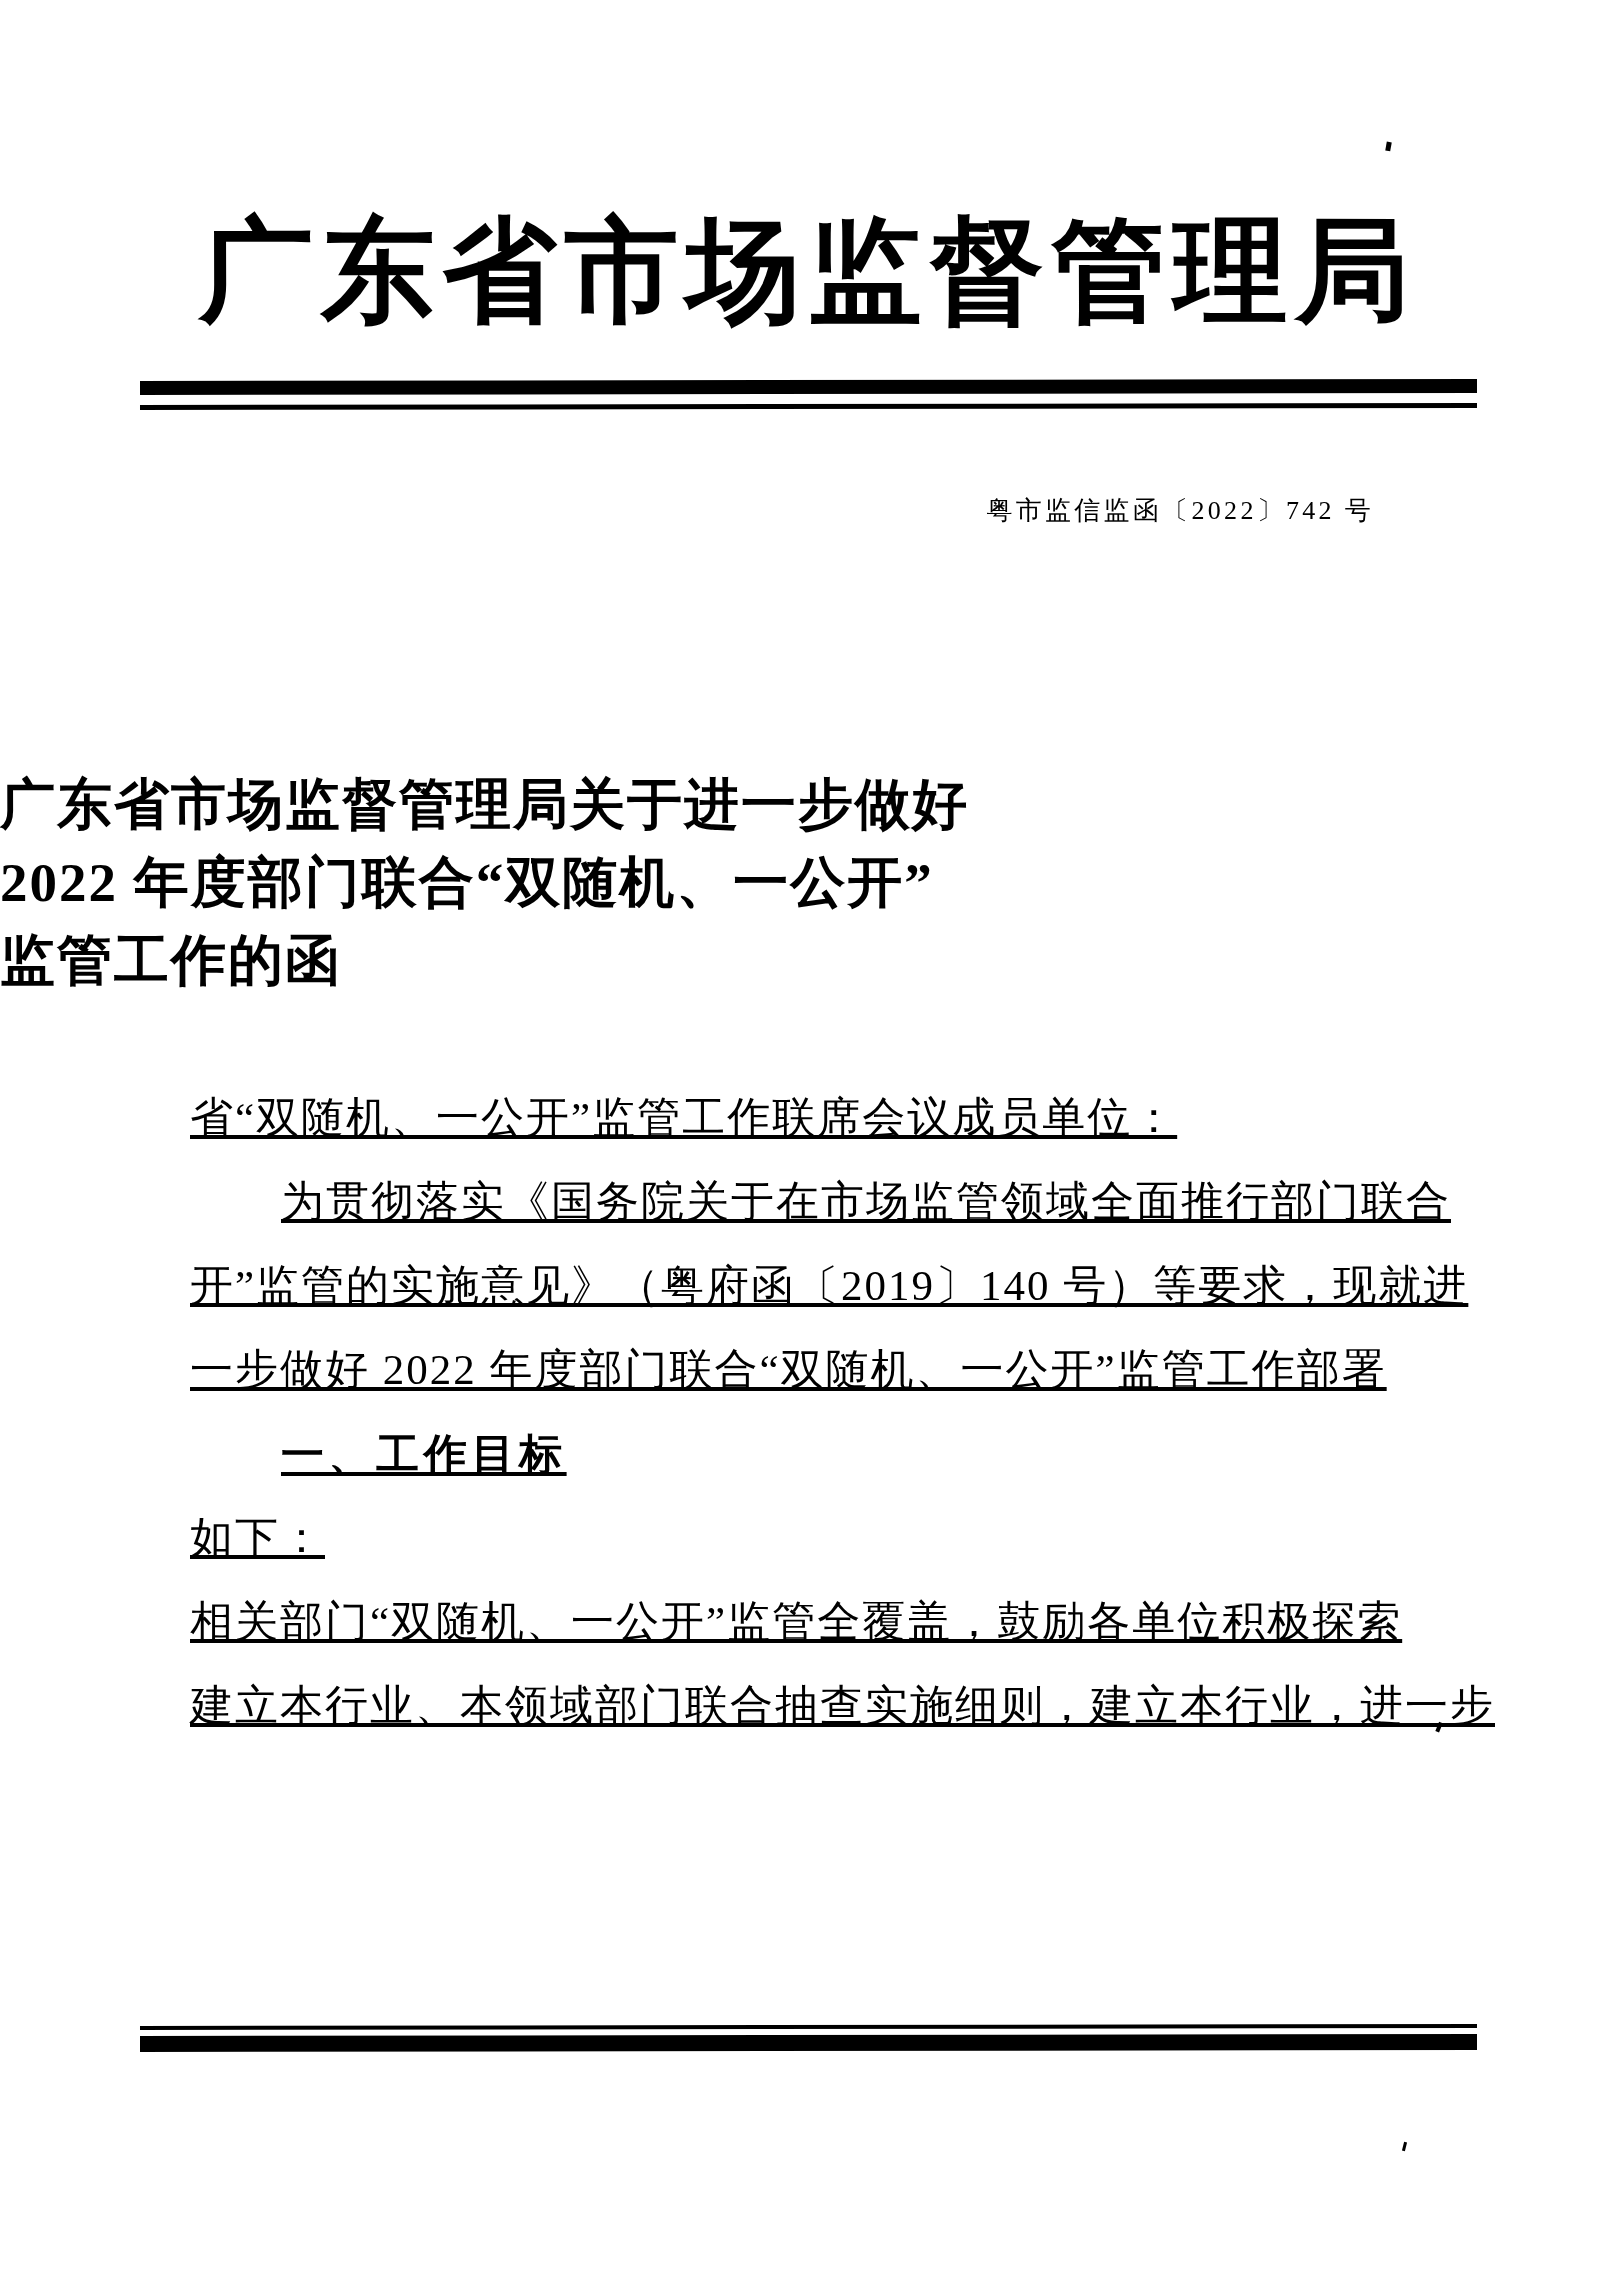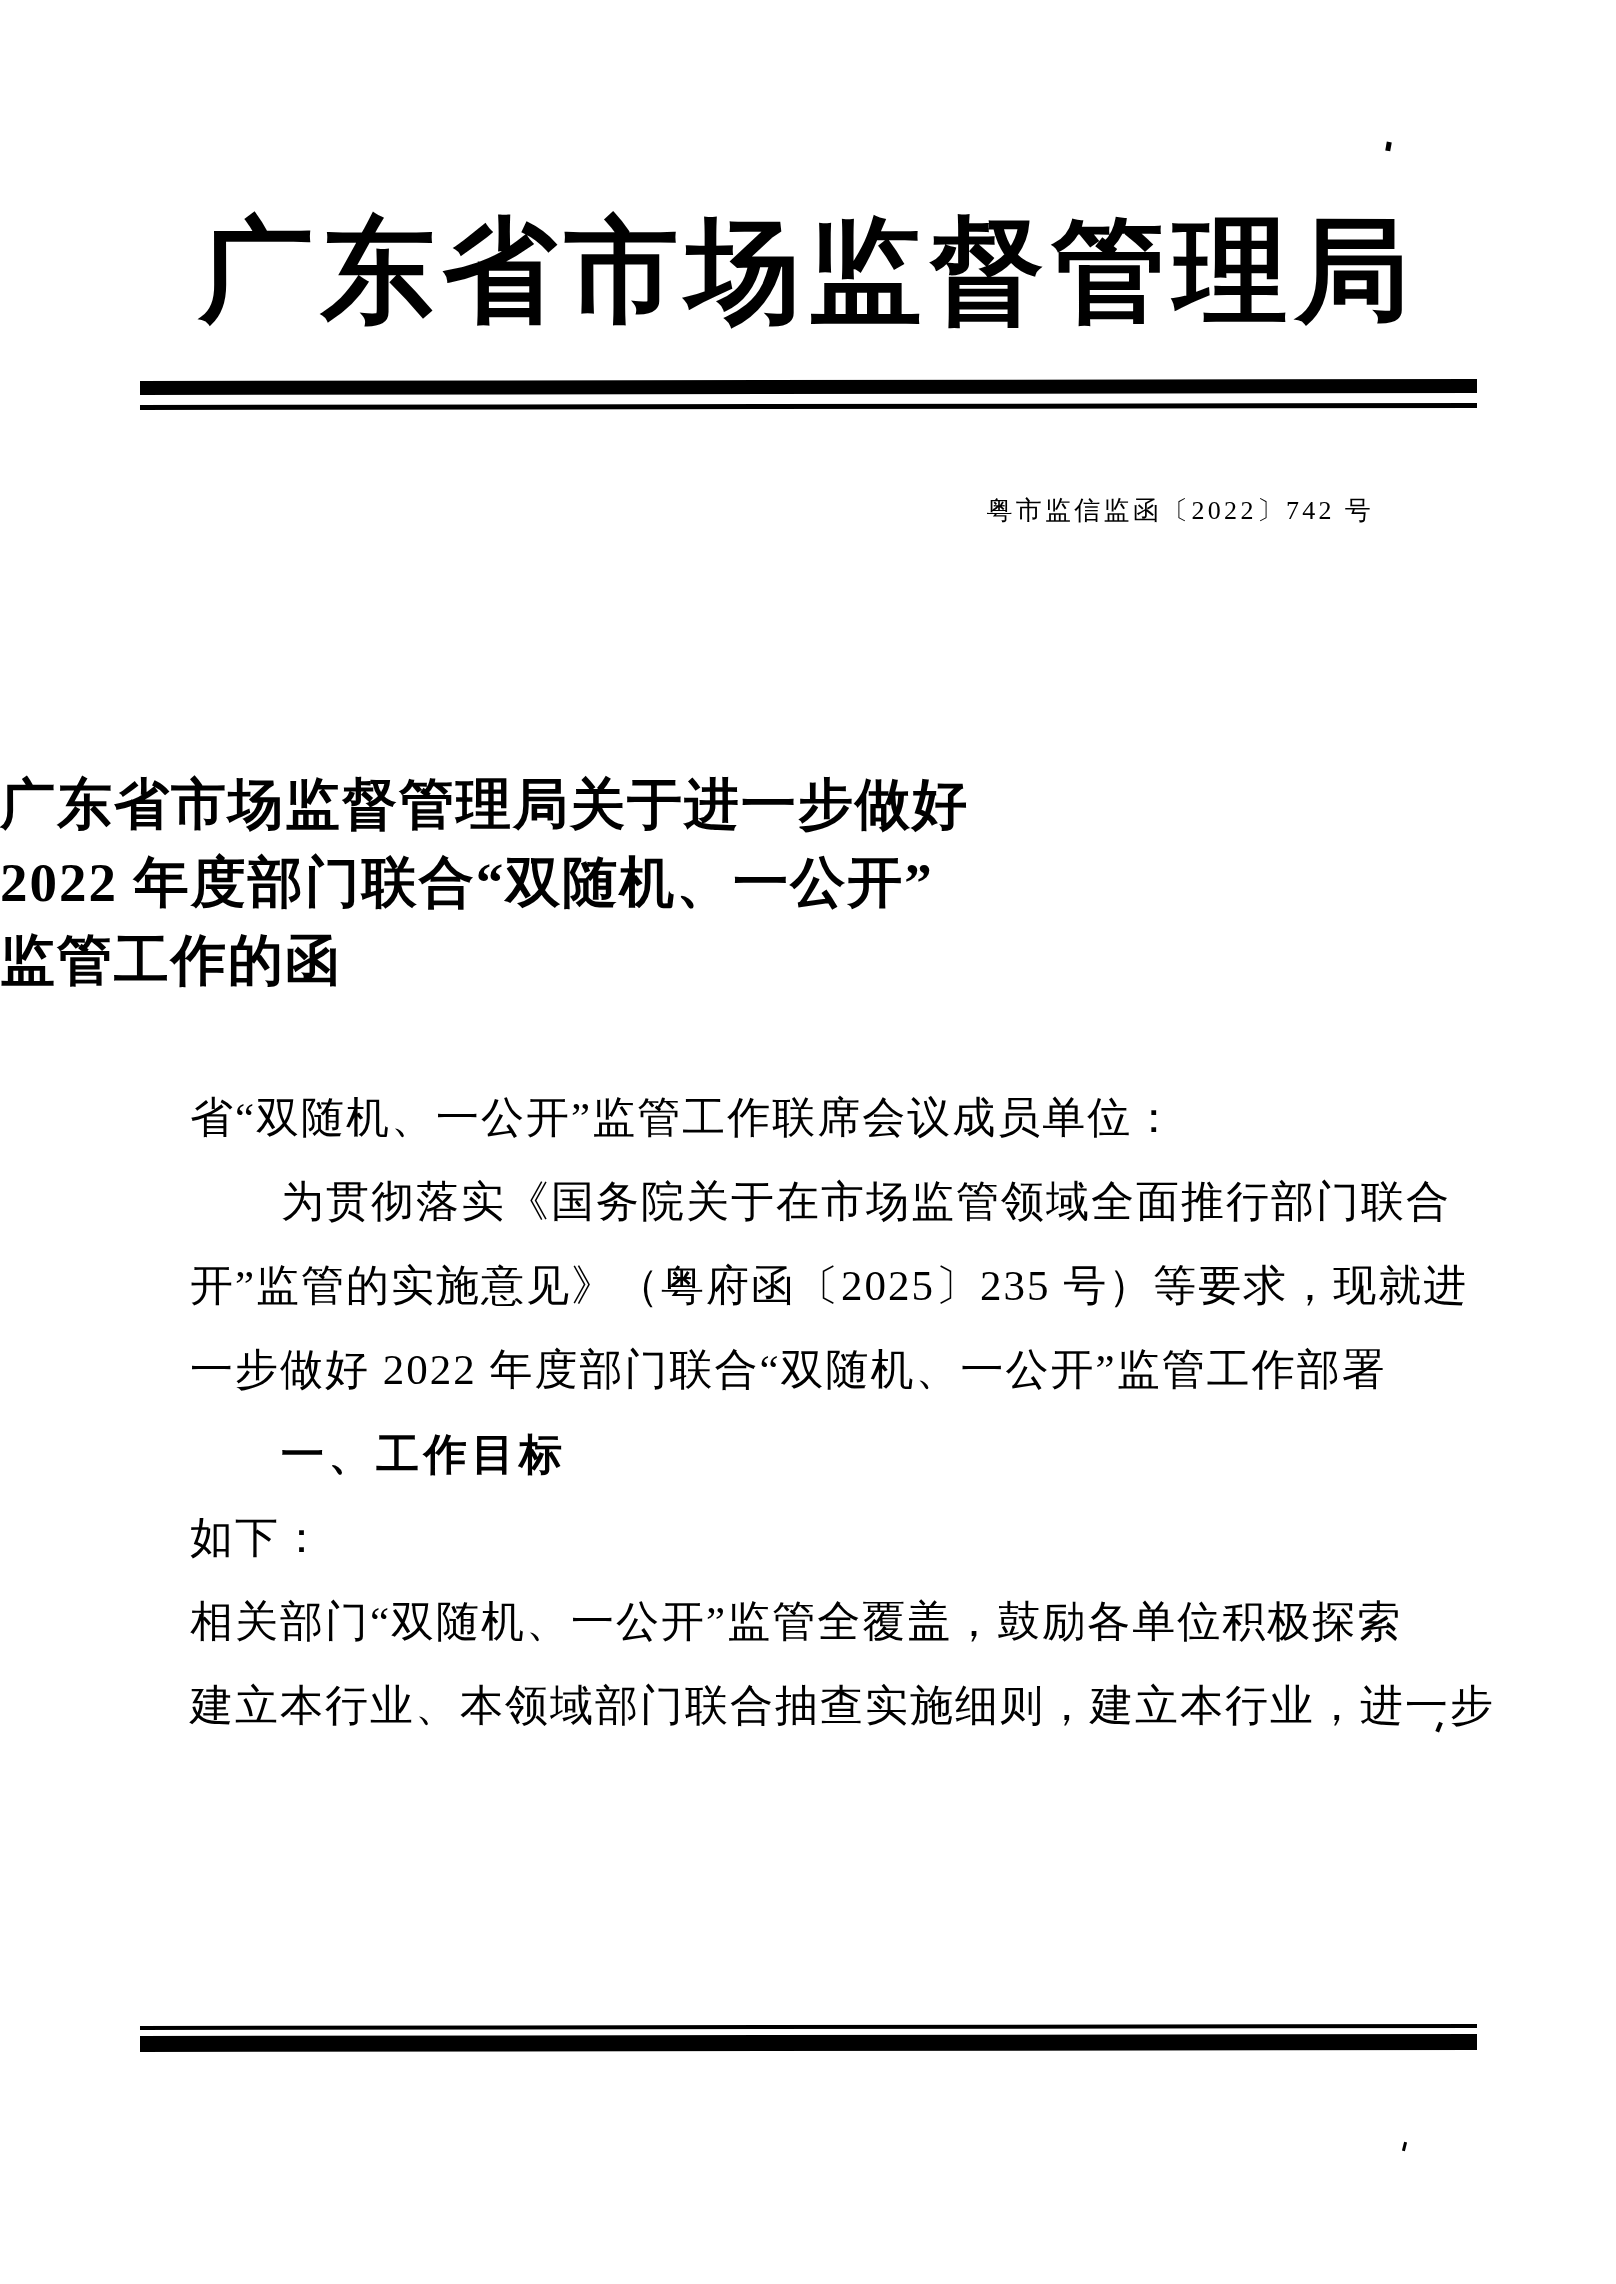--- a/index.html
+++ b/index.html
@@ -56,20 +56,21 @@
   }
   .title div { white-space: nowrap; }
   .body-text {
     position: absolute;
     top: 1076px;
     left: 190px;
     width: 1244px;
     font-size: 43px;
     line-height: 84px;
     letter-spacing: 2px;
+    text-decoration: underline;
   }
   .line { white-space: nowrap; }
   .indent { padding-left: 91px; }
   .heading {
     font-weight: bold;
     font-family: "Liberation Sans", "DejaVu Sans", sans-serif;
     letter-spacing: 4.6px;
   }
   .speck { position: absolute; background: #000000; }
   .speck-1 { left: 1386px; top: 142px; width: 5.2px; height: 9px; transform: rotate(10deg); }
@@ -90,21 +91,21 @@
 
   <div class="title">
     <div>广东省市场监督管理局关于进一步做好</div>
     <div>2022 年度部门联合“双随机、一公开”</div>
     <div>监管工作的函</div>
   </div>
 
   <div class="body-text">
     <div class="line">省“双随机、一公开”监管工作联席会议成员单位：</div>
     <div class="line indent">为贯彻落实《国务院关于在市场监管领域全面推行部门联合</div>
-    <div class="line">开”监管的实施意见》（粤府函〔2025〕235 号）等要求，现就进</div>
+    <div class="line">开”监管的实施意见》（粤府函〔2019〕140 号）等要求，现就进</div>
     <div class="line">一步做好 2022 年度部门联合“双随机、一公开”监管工作部署</div>
     <div class="line indent heading">一、工作目标</div>
     <div class="line">如下：</div>
     <div class="line">相关部门“双随机、一公开”监管全覆盖，鼓励各单位积极探索</div>
     <div class="line">建立本行业、本领域部门联合抽查实施细则，建立本行业，进一步</div>
   </div>
 
   <div class="rule rule-footer-thin"></div>
   <div class="rule rule-footer-thick"></div>
 

